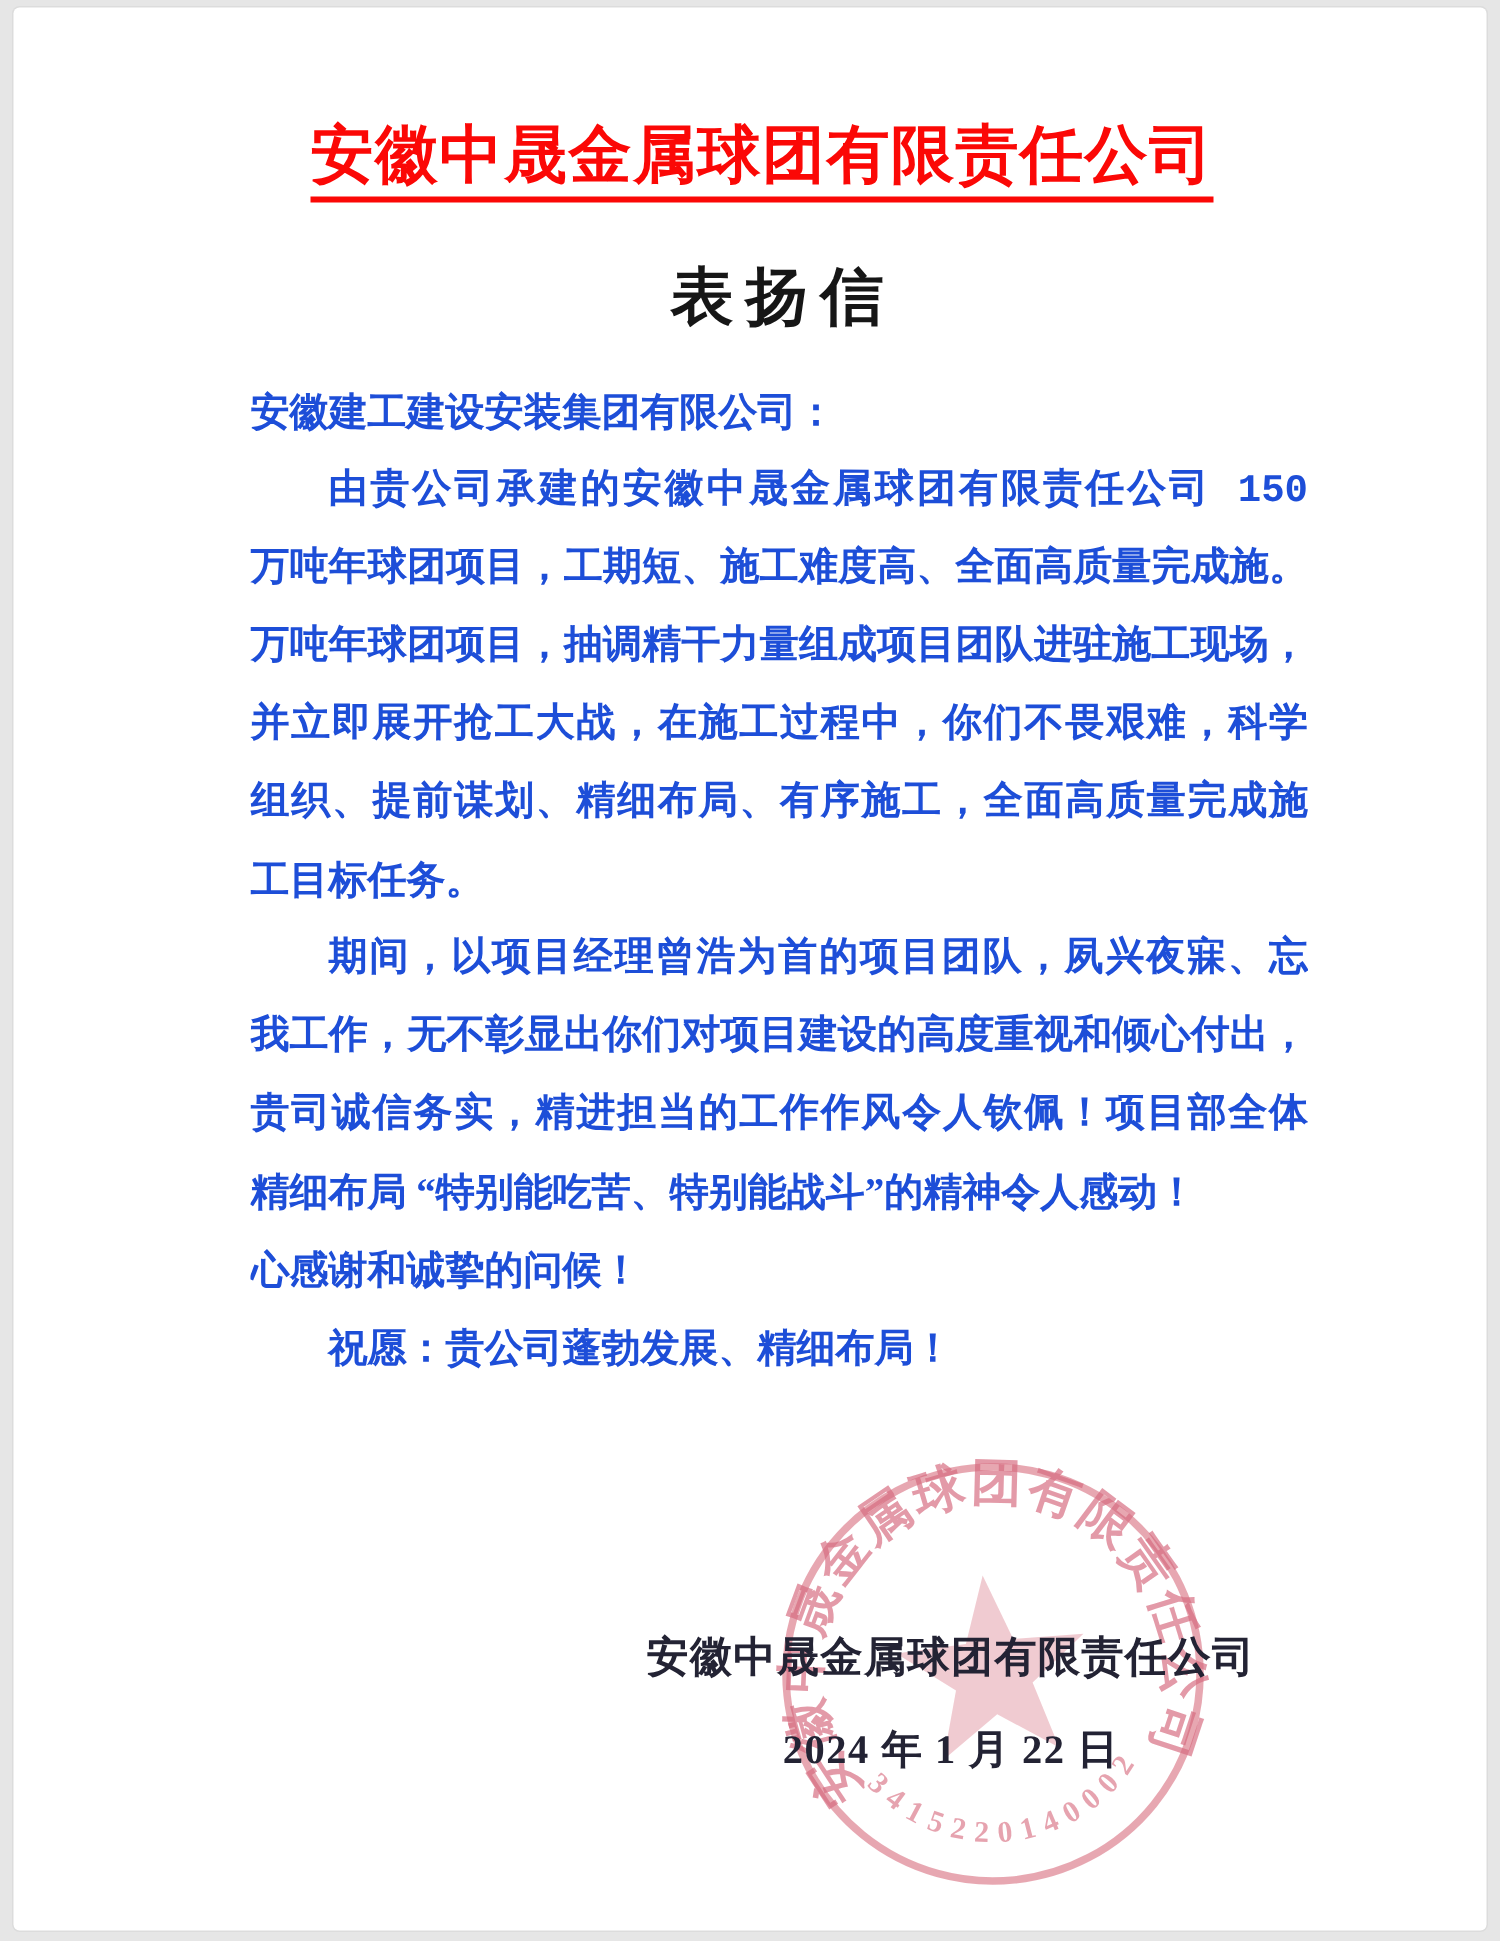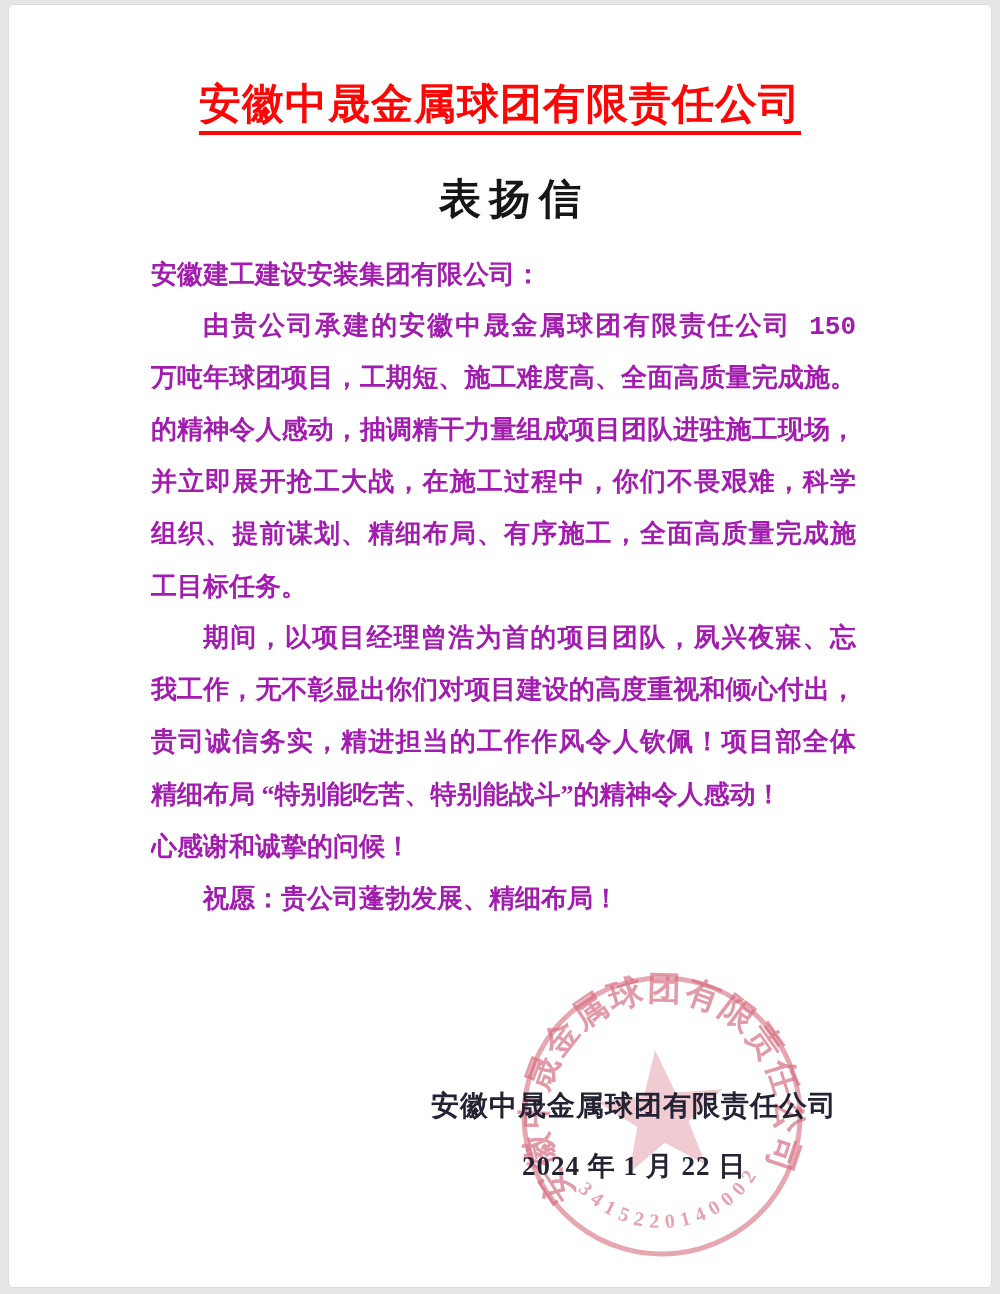--- a/index.html
+++ b/index.html
@@ -10,20 +10,21 @@
     position:relative;
     overflow:hidden;
   }
   .page {
     position:absolute;
     left:9px; top:5px; right:9px; bottom:7px;
     background:#ffffff;
     border-radius:4px;
     box-shadow:0 0 0 1px #dcdcdc;
     overflow:hidden;
+    padding-left:16px;
   }
   .letterhead {
     margin:74px 0 0;
     text-align:center;
     font-size:42px;
     line-height:50px;
     font-weight:bold;
     color:#fb0806;
     letter-spacing:1px;
     white-space:nowrap;
@@ -42,21 +43,21 @@
     color:#161616;
     letter-spacing:8px;
     transform:translateX(14px);
     white-space:nowrap;
   }
   .body-text {
     margin:27px 0 0 142px;
     width:705px;
     font-size:26px;
     font-weight:bold;
-    color:#a21caf;
+    color:#1d4ed8;
   }
   .body-line {
     height:52px;
     line-height:52px;
     white-space:nowrap;
     overflow:hidden;
     text-align:left;
   }
   .body-line.justify {
     text-align:justify;
@@ -100,21 +101,21 @@
   <h1 class="letterhead">
     <span class="u">安徽中晟金属球团有限责任公司</span>
   </h1>
 
   <h2 class="doc-title">表扬信</h2>
 
   <div class="body-text" id="body-lines">
       <div class="body-line">安徽建工建设安装集团有限公司：</div>
       <div class="body-line justify indent">由贵公司承建的安徽中晟金属球团有限责任公司 150</div>
       <div class="body-line justify">万吨年球团项目，工期短、施工难度高、全面高质量完成施。</div>
-      <div class="body-line justify">的精神令人感动，抽调精干力量组成项目团队进驻施工现场，</div>
+      <div class="body-line justify">万吨年球团项目，抽调精干力量组成项目团队进驻施工现场，</div>
       <div class="body-line justify">并立即展开抢工大战，在施工过程中，你们不畏艰难，科学</div>
       <div class="body-line justify">组织、提前谋划、精细布局、有序施工，全面高质量完成施</div>
       <div class="body-line">工目标任务。</div>
       <div class="body-line justify indent">期间，以项目经理曾浩为首的项目团队，夙兴夜寐、忘</div>
       <div class="body-line justify">我工作，无不彰显出你们对项目建设的高度重视和倾心付出，</div>
       <div class="body-line justify">贵司诚信务实，精进担当的工作作风令人钦佩！项目部全体</div>
       <div class="body-line">精细布局 “特别能吃苦、特别能战斗”的精神令人感动！</div>
       <div class="body-line">心感谢和诚挚的问候！</div>
       <div class="body-line indent">祝愿：贵公司蓬勃发展、精细布局！</div>
     </div>

